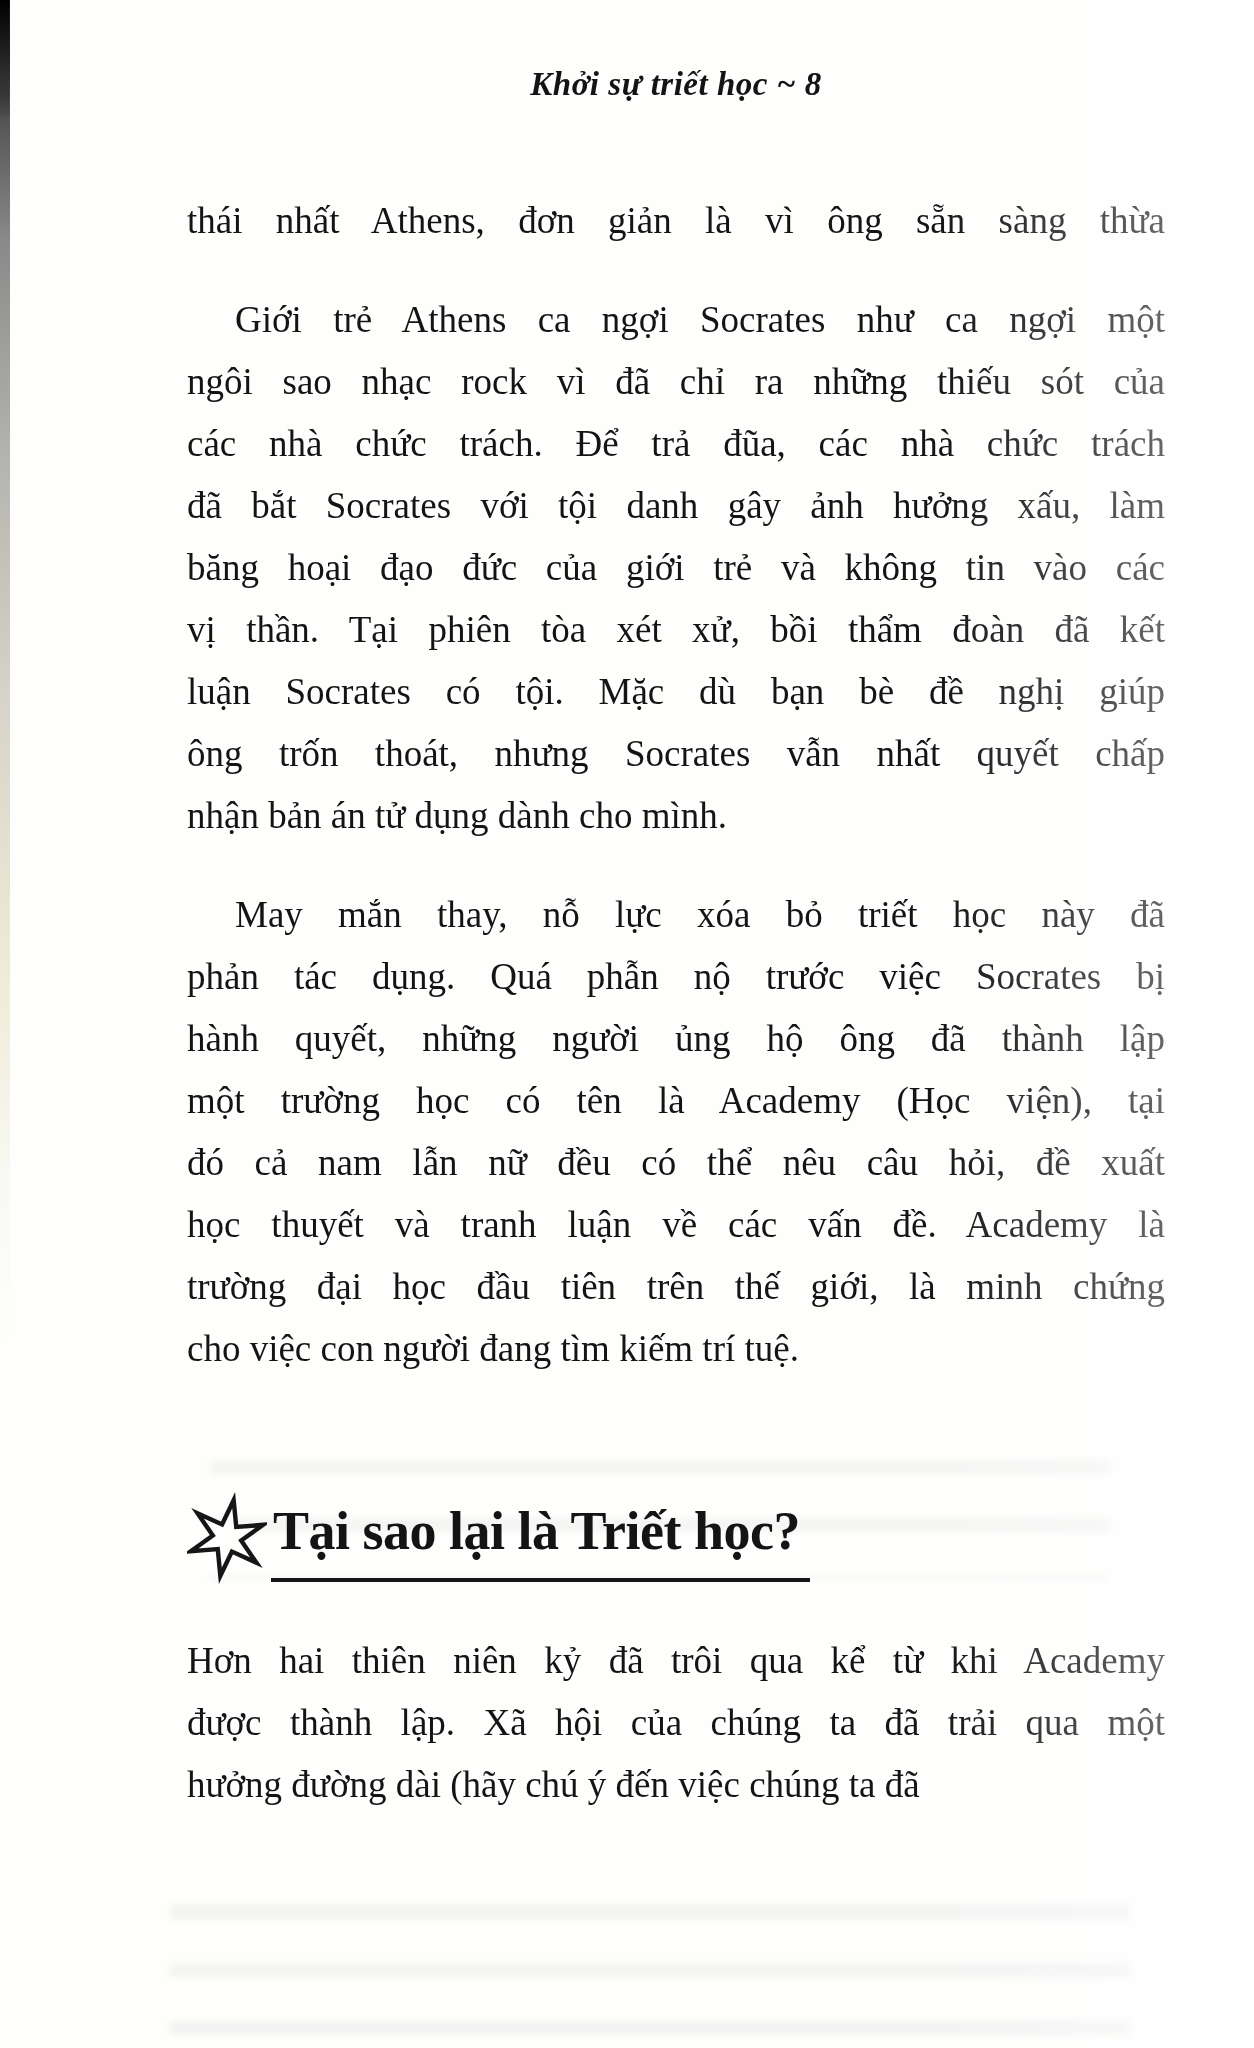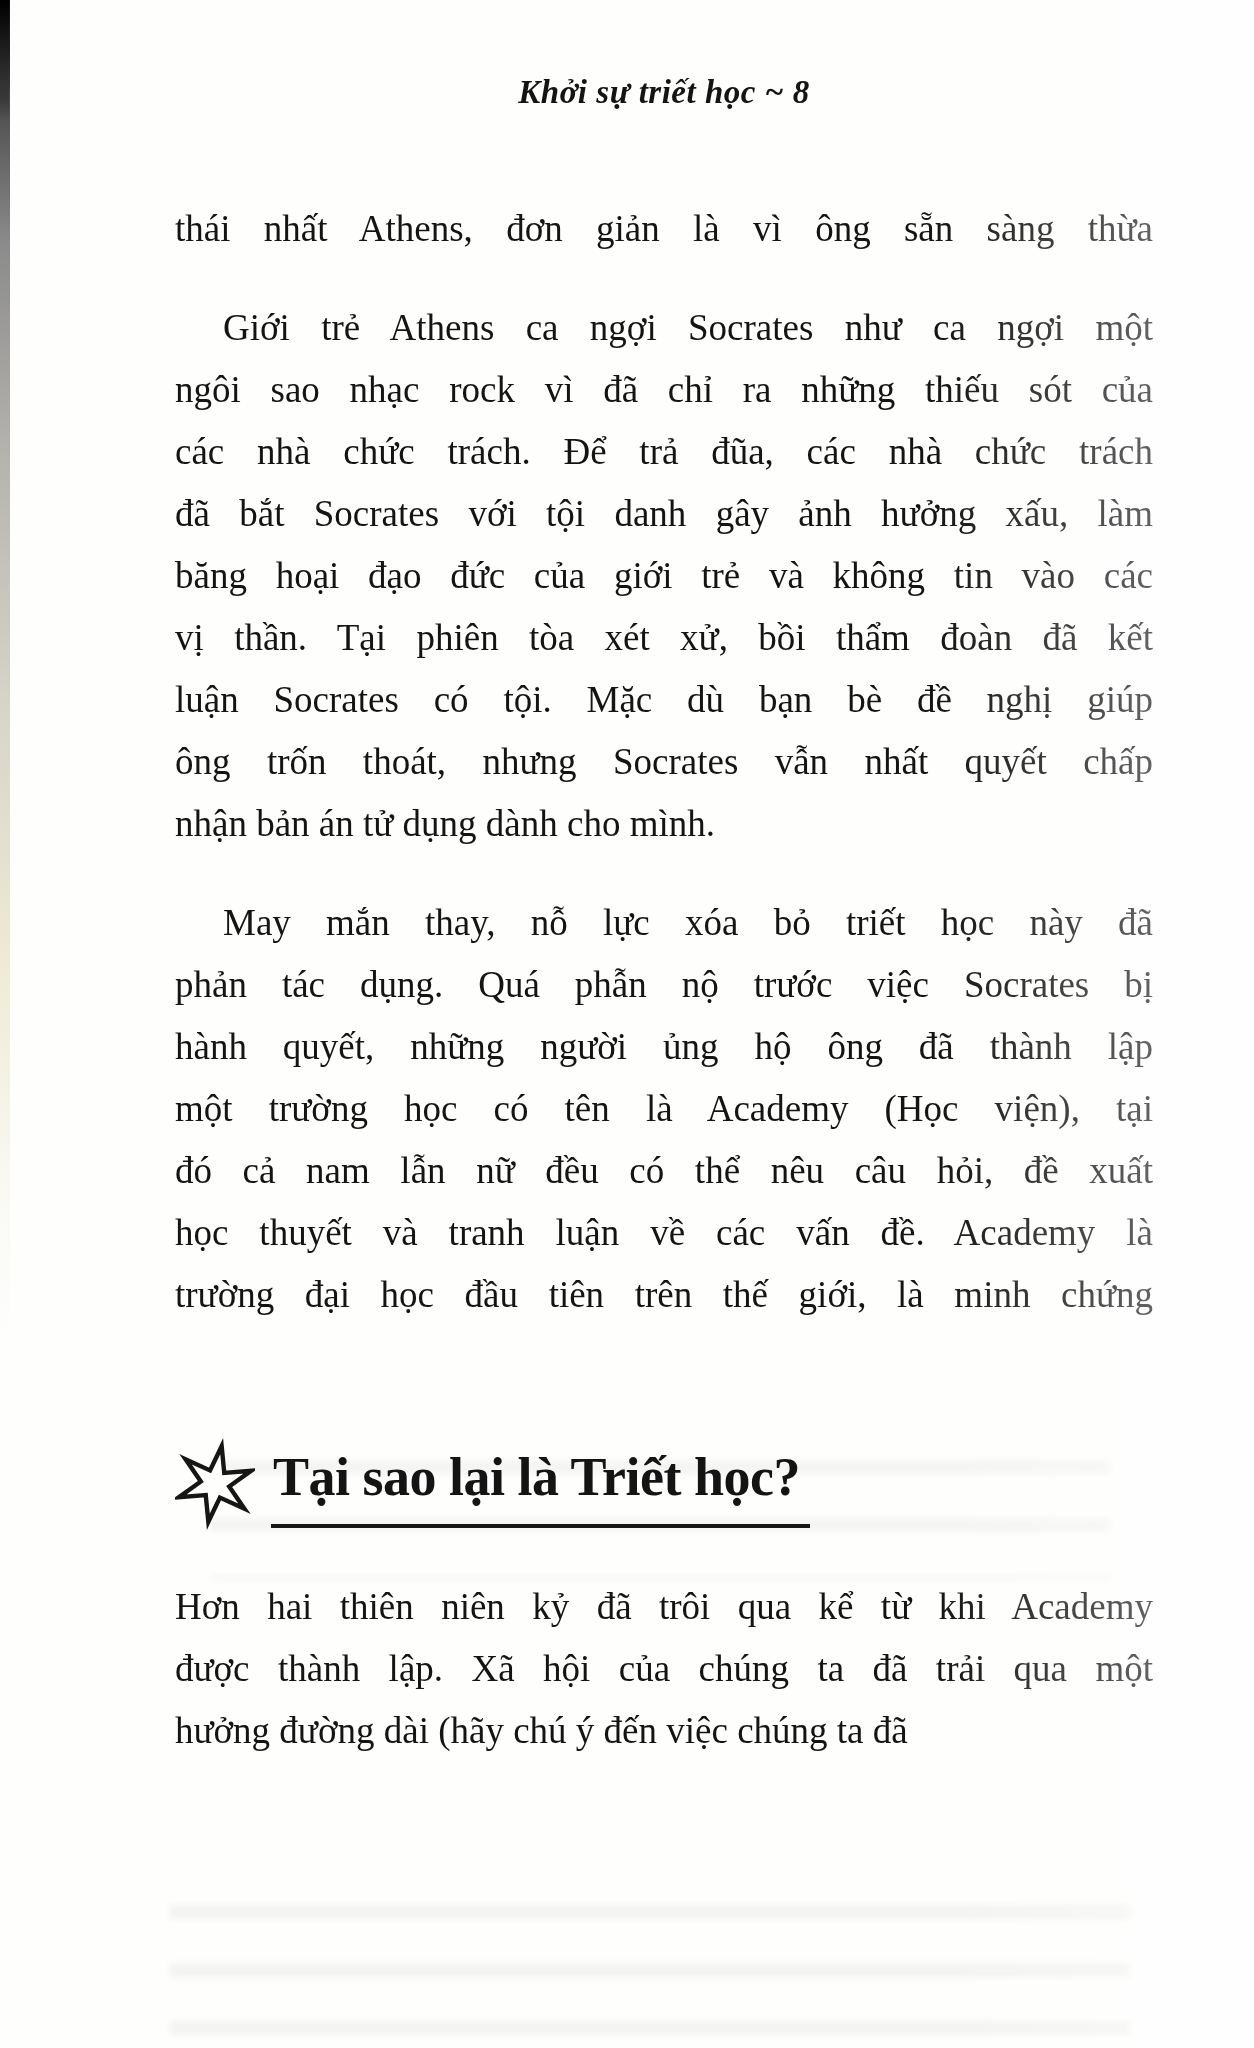--- a/index.html
+++ b/index.html
@@ -29,42 +29,42 @@
     background:repeating-linear-gradient(to bottom,#3a3a3a 0 14px,transparent 14px 58px);}
   .bleed.b1{left:210px;top:1460px;width:900px;height:120px;}
   .bleed.b2{left:170px;top:1905px;width:960px;height:130px;opacity:.05;}
   .fade-right{
     position:absolute;top:0;right:0;width:320px;height:2048px;
     background:linear-gradient(to right,rgba(255,255,255,0) 0%,rgba(255,255,255,.38) 78%,rgba(255,255,255,.45) 100%);
     pointer-events:none;z-index:5;
   }
 
   .content{
-    position:absolute;left:175px;top:0;width:978px;margin-top:8px;
+    position:absolute;left:187px;top:0;width:978px;
   }
   .running-header{
     margin-top:64px;
     text-align:center;
     font-weight:bold;font-style:italic;
     font-size:33px;line-height:40px;
     letter-spacing:.5px;
   }
   .para{margin:0 0 37px 0;}
   .para.first-para{margin-top:86px;}
   .line{
     font-size:37px;line-height:62px;
     text-align:justify;text-align-last:justify;
     white-space:normal;
   }
   .line.last{text-align-last:left;}
   .para.indent .line.first{text-indent:48px;}
 
   .section-heading{
     margin-top:118px;margin-bottom:46px;
-    display:flex;align-items:center;gap:16px;
+    display:flex;align-items:center;gap:4px;
   }
   .star{width:80px;height:92px;flex:0 0 auto;margin-top:-6px;}
   .section-title{
     font-weight:bold;
     font-size:54px;line-height:62px;
     border-bottom:4px solid #161616;
     padding:0 10px 16px 2px;
     letter-spacing:-0.5px;
   }
 </style>
@@ -97,20 +97,21 @@
     </div>
 
   <div class="para indent">
       <div class="line first">May mắn thay, nỗ lực xóa bỏ triết học này đã</div>
       <div class="line">phản tác dụng. Quá phẫn nộ trước việc Socrates bị</div>
       <div class="line">hành quyết, những người ủng hộ ông đã thành lập</div>
       <div class="line">một trường học có tên là Academy (Học viện), tại</div>
       <div class="line">đó cả nam lẫn nữ đều có thể nêu câu hỏi, đề xuất</div>
       <div class="line">học thuyết và tranh luận về các vấn đề. Academy là</div>
       <div class="line">trường đại học đầu tiên trên thế giới, là minh chứng</div>
+      <div class="line last">cho việc con người đang tìm kiếm trí tuệ.</div>
     </div>
 
   <div class="section-heading">
     <svg class="star" viewBox="0 0 100 100" aria-hidden="true">
       <polygon points="50,2 59,34.4 91.6,26 68,50 91.6,74 59,65.6 50,98 41,65.6 8.4,74 32,50 8.4,26 41,34.4" fill="#fefefd" stroke="#161616" stroke-width="5.5" stroke-linejoin="miter" transform="rotate(10 50 50)"></polygon>
     </svg>
     <span class="section-title">Tại sao lại là Triết học?</span>
   </div>
 
   <div class="para">

